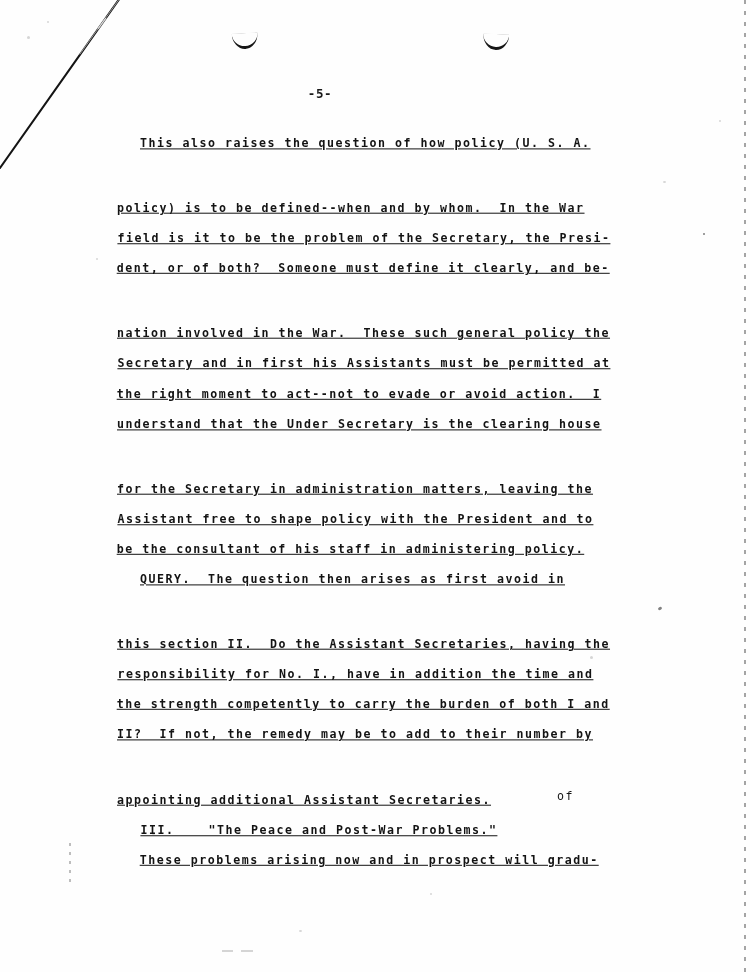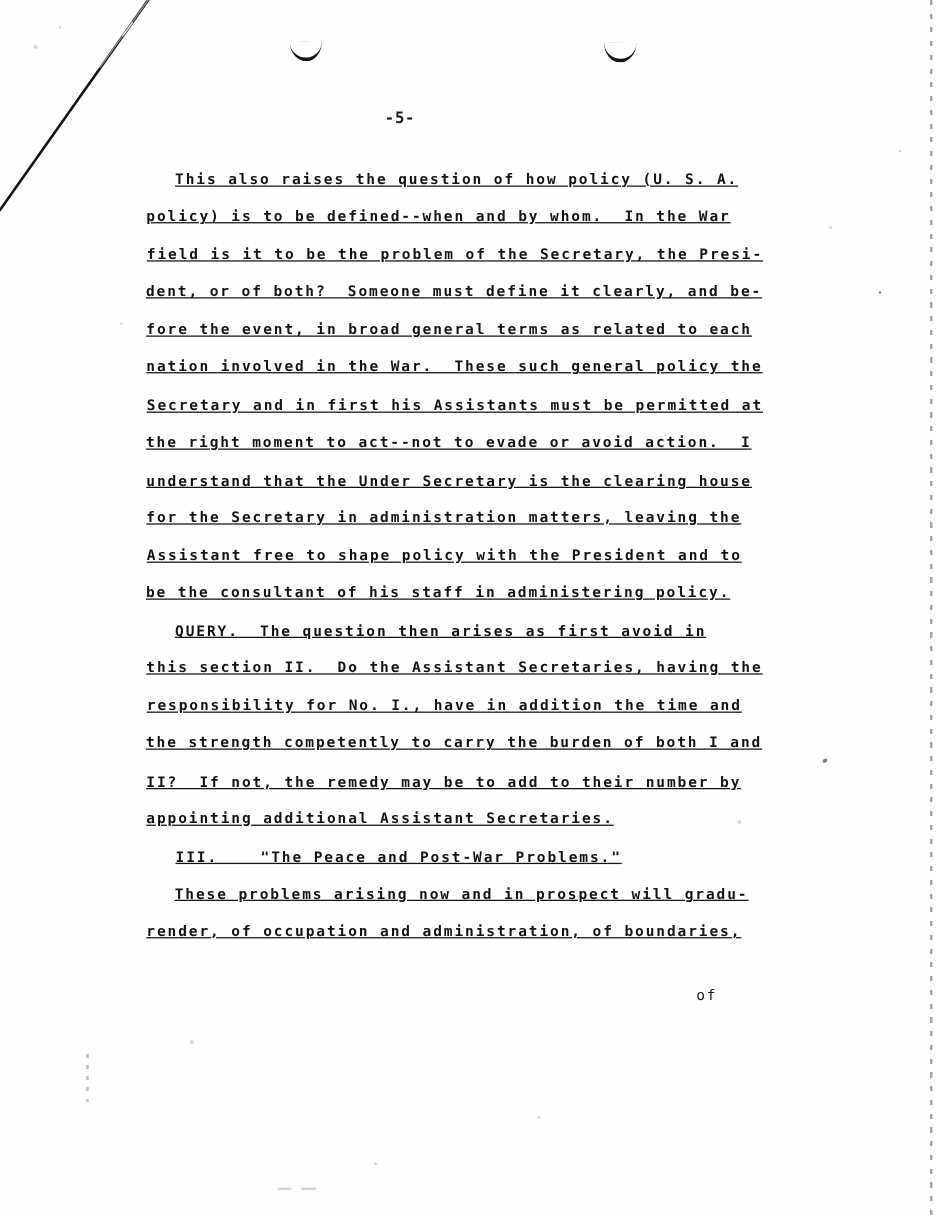--- a/index.html
+++ b/index.html
@@ -49,21 +49,21 @@
     color: #131313;
     white-space: pre;
     font-weight: 700;
     text-decoration: underline;
   }
   .tline.indent {
     padding-left: 23px;
   }
   
   .j1 { transform: translateY(0.4px); }
-  .j2 { transform: translateY(-0.3px); }
+  .j2 { transform: translateY(-0.3px); margin-top: 35px; }
   .j3 { transform: translateY(0.25px) translateX(0.4px); }
   .j4 { transform: translateY(-0.2px) translateX(-0.3px); }
 
   
   #catchword {
     position: absolute;
     top: 789px;
     left: 557px;
     font-size: 11.6px;
     letter-spacing: 1.5px;
@@ -165,21 +165,20 @@
   <div class="artifact speck-faint" style="left:96px; top:258px; width:2px; height:2px;"></div>
 
   <div id="page-number">-5-</div>
 
   <div id="body-text">
       <div class="para">
         <div class="tline j1 indent">This also raises the question of how policy (U. S. A.</div>
         <div class="tline j2">policy) is to be defined--when and by whom.  In the War</div>
         <div class="tline j3">field is it to be the problem of the Secretary, the Presi-</div>
         <div class="tline j4">dent, or of both?  Someone must define it clearly, and be-</div>
-        <div class="tline j1">fore the event, in broad general terms as related to each</div>
         <div class="tline j2">nation involved in the War.  These such general policy the</div>
         <div class="tline j3">Secretary and in first his Assistants must be permitted at</div>
         <div class="tline j4">the right moment to act--not to evade or avoid action.  I</div>
         <div class="tline j1">understand that the Under Secretary is the clearing house</div>
         <div class="tline j2">for the Secretary in administration matters, leaving the</div>
         <div class="tline j3">Assistant free to shape policy with the President and to</div>
         <div class="tline j4">be the consultant of his staff in administering policy.</div>
       </div>
       <div class="para">
         <div class="tline j1 indent">QUERY.  The question then arises as first avoid in</div>
@@ -187,19 +186,18 @@
         <div class="tline j3">responsibility for No. I., have in addition the time and</div>
         <div class="tline j4">the strength competently to carry the burden of both I and</div>
         <div class="tline j1">II?  If not, the remedy may be to add to their number by</div>
         <div class="tline j2">appointing additional Assistant Secretaries.</div>
       </div>
       <div class="para">
         <div class="tline j3 indent">III.    "The Peace and Post-War Problems."</div>
       </div>
       <div class="para">
         <div class="tline j4 indent">These problems arising now and in prospect will gradu-</div>
-        <div class="tline j2">render, of occupation and administration, of boundaries,</div>
       </div>
     </div>
 
   <div id="catchword">of</div>
 
 </div>
 
 </body></html>

